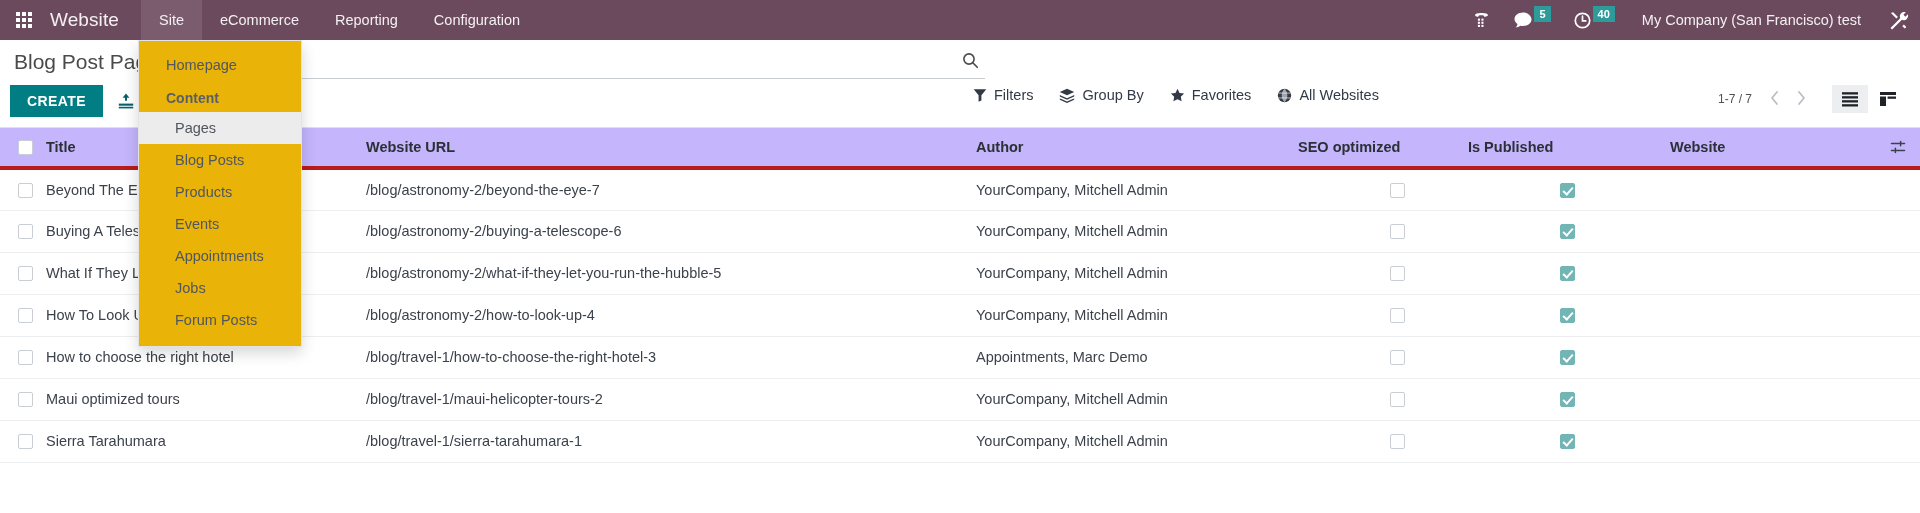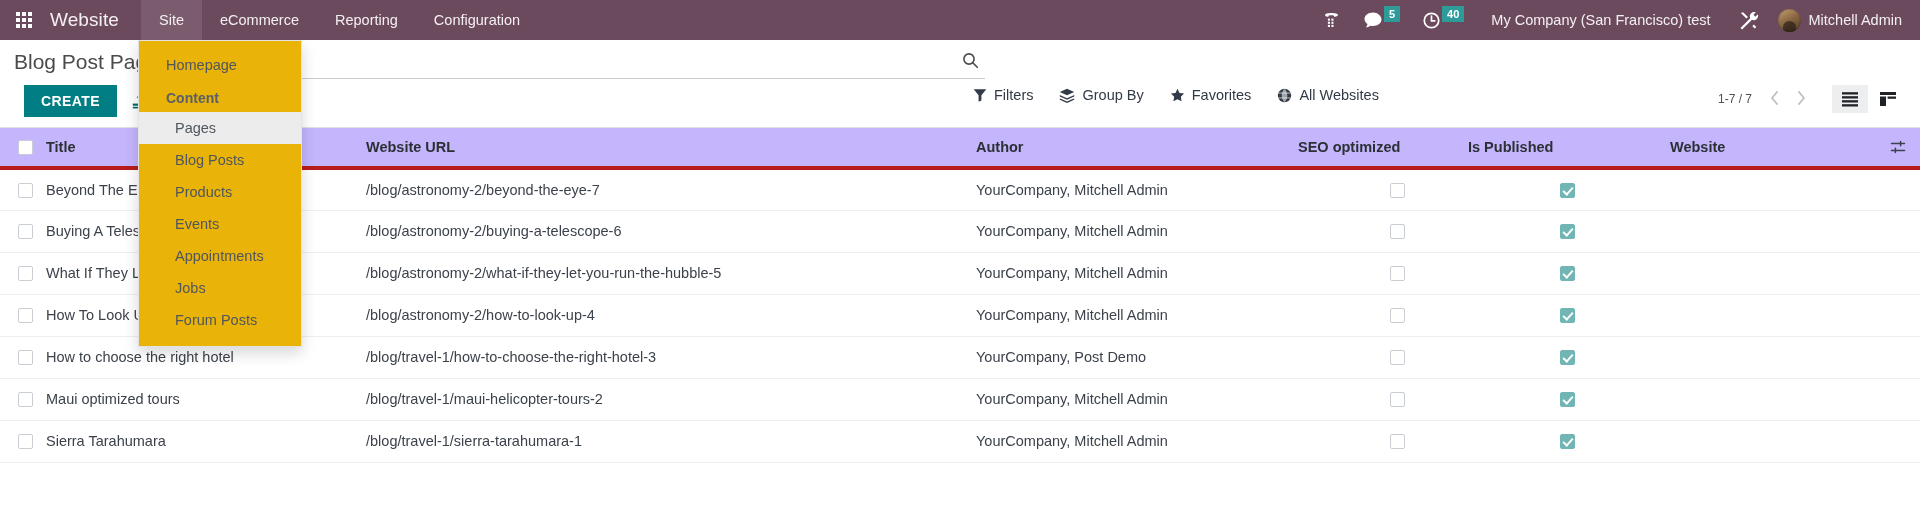--- a/index.html
+++ b/index.html
@@ -76,21 +76,21 @@
     width: 100%; border: 0; outline: none; font-size: 14px;
     padding: 4px 30px 8px 12px; color: #3c3c3c;
     font-family: "Liberation Sans", sans-serif; background: transparent;
   }
   .searchview input::placeholder { color: #b5b9bd; }
   .search-magnifier {
     position: absolute; right: 6px; top: 2px; color: #5c5c5c; cursor: pointer;
   }
 
   .cp-row2 {
-    display: flex; align-items: center; padding: 6px 14px 10px 24px;
+    display: flex; align-items: center; padding: 6px 14px 10px 10px;
     position: relative; min-height: 42px;
   }
   .btn-create {
     background: #017e84; color: #fff; border: 0;
     font-size: 14px; font-weight: bold; letter-spacing: .4px;
     padding: 8px 17px; cursor: pointer;
     font-family: "Liberation Sans", sans-serif;
   }
   .icon-import { margin-left: 14px; color: #00636a; cursor: pointer; display: flex; }
 
@@ -222,24 +222,20 @@
         <path d="M10 5.4v5h3.4" fill="none" stroke="#fff" stroke-width="1.8" stroke-linecap="round"></path>
       </svg>
       <span class="badge">40</span>
     </div>
     <div class="company-name">My Company (San Francisco) test</div>
     <div class="nav-icon-btn">
       <svg width="21" height="21" viewBox="0 0 22 22" fill="#fff">
         <path d="M3 3.2l2.4-.9 5 5-1.6 1.6-5-5L3 3.2zm13.6 12.1l2.6 2.6-1.6 1.6-2.6-2.6 1.6-1.6z"></path>
         <path d="M18.6 2.4c-1.6-.6-3.5-.2-4.8 1.1-1.4 1.4-1.7 3.4-1 5.1L2.6 18.8l1.7 1.7L14.6 10.3c1.7.7 3.7.4 5.1-1 1.3-1.3 1.7-3.2 1.1-4.8l-2.6 2.6-2-2 2.4-2.7z"></path>
       </svg>
-    </div>
-    <div class="user-menu">
-      <span class="avatar"></span>
-      <span>Mitchell Admin</span>
     </div>
   </div>
 </div>
 
 <div class="control-panel">
   <div class="cp-row1">
     <div class="breadcrumb">Blog Post Pages</div>
     <div class="searchview">
       <input type="text" placeholder="Search..." style="">
       <span class="search-magnifier">
@@ -402,21 +398,21 @@
           <td class="col-pub">
             <span class="pub-cell" style="display:block"><span class="chk on"></span></span>
           </td>
           <td class="col-site"></td>
           <td class="col-opt"></td>
         </tr>
         <tr>
           <td class="col-check"><span class="chk"></span></td>
           <td class="col-title">How to choose the right hotel</td>
           <td class="col-url">/blog/travel-1/how-to-choose-the-right-hotel-3</td>
-          <td class="col-author">YourCompany, Post Demo</td>
+          <td class="col-author">Appointments, Marc Demo</td>
           <td class="col-seo">
             <span class="seo-cell" style="display:block"><span class="chk"></span></span>
           </td>
           <td class="col-pub">
             <span class="pub-cell" style="display:block"><span class="chk on"></span></span>
           </td>
           <td class="col-site"></td>
           <td class="col-opt"></td>
         </tr>
         <tr>

